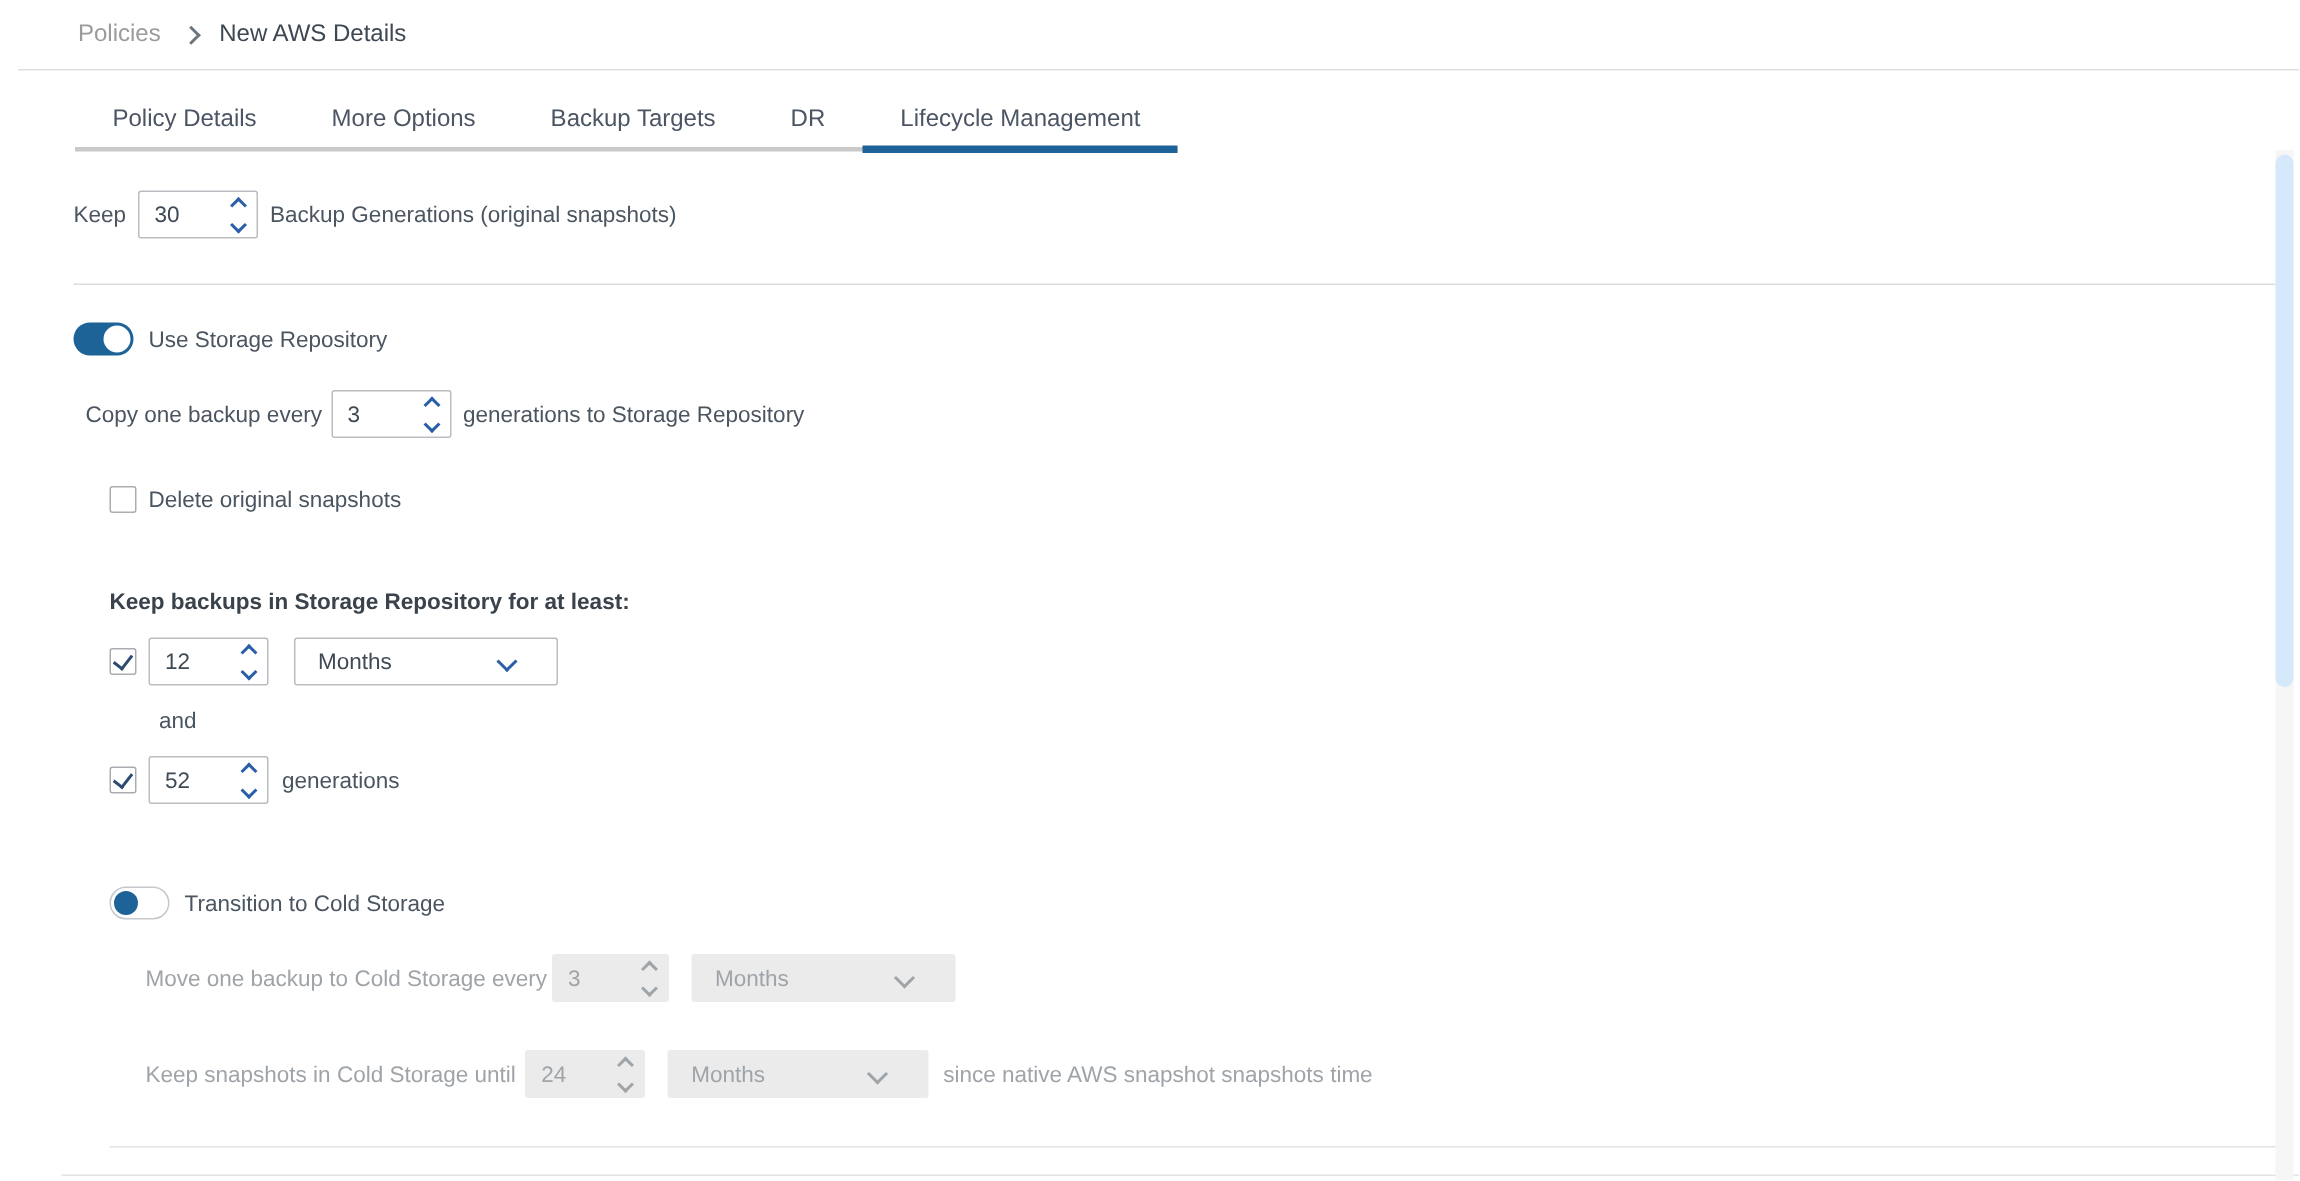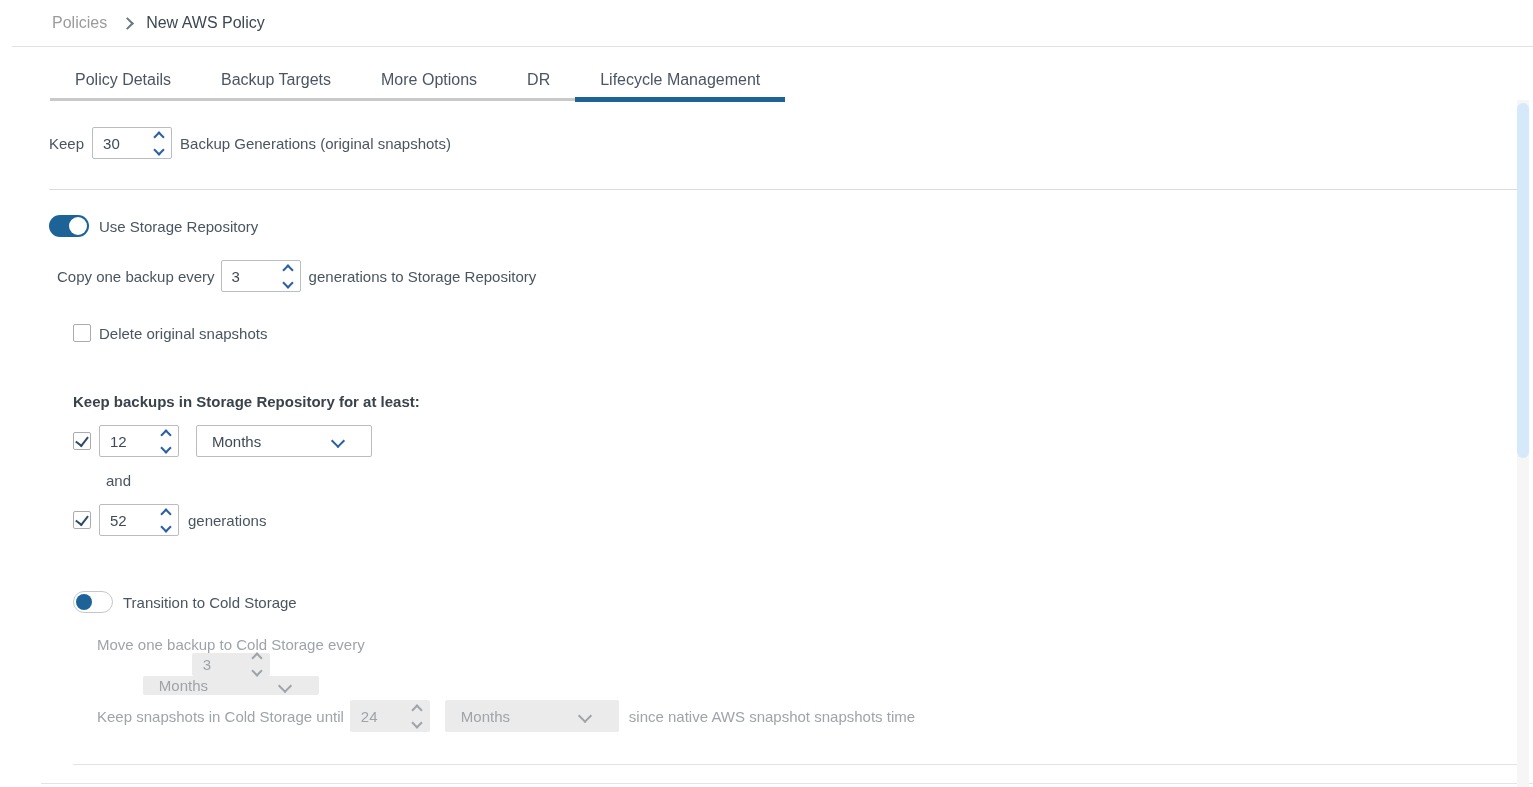--- a/index.html
+++ b/index.html
@@ -64,27 +64,27 @@
   .static-lbl{position:absolute;font-size:15px;white-space:nowrap;}
 </style>
 </head>
 <body>
 
 <div id="app">
 
   <div class="crumbbar">
     <span class="crumb-parent">Policies</span>
     <span class="crumb-chev"></span>
-    <span class="crumb-current">New AWS Policy</span>
+    <span class="crumb-current">New AWS Details</span>
   </div>
 
   <div class="tabs">
     <div class="tab">Policy Details</div>
+    <div class="tab">More Options</div>
     <div class="tab">Backup Targets</div>
-    <div class="tab">More Options</div>
     <div class="tab">DR</div>
     <div class="tab active">Lifecycle Management</div>
   </div>
 
   <div class="row" style="left:49px;top:127px;">
     <span class="lbl">Keep</span>
     <span class="spacer gap8"></span>
     <div class="numfield">
       <input type="text" value="30" style="">
       <div class="spinner">
@@ -162,21 +162,21 @@
   </div>
 
   <div class="row" style="left:73px;top:591px;height:22px;">
     <div class="toggle off">
         <div class="knob"></div>
       </div>
     <span class="spacer gap10"></span>
     <span class="lbl">Transition to Cold Storage</span>
   </div>
 
-  <div class="row" style="left:97px;top:636px;flex-direction:column;">
+  <div class="row" style="left:97px;top:636px;">
     <span class="lbl disabled">Move one backup to Cold Storage every</span>
     <span class="spacer gap3"></span>
     <div class="numfield disabled" style="width:78px;">
       <input type="text" disabled="" value="3" style="">
       <div class="spinner">
         <span class="chev up"></span>
         <span class="chev down"></span>
       </div>
     </div>
     <span class="spacer gap15"></span>

